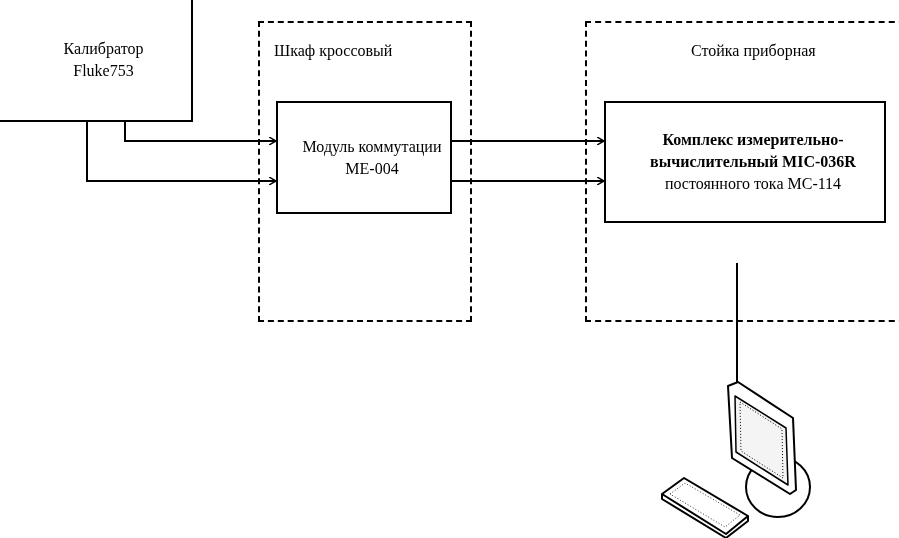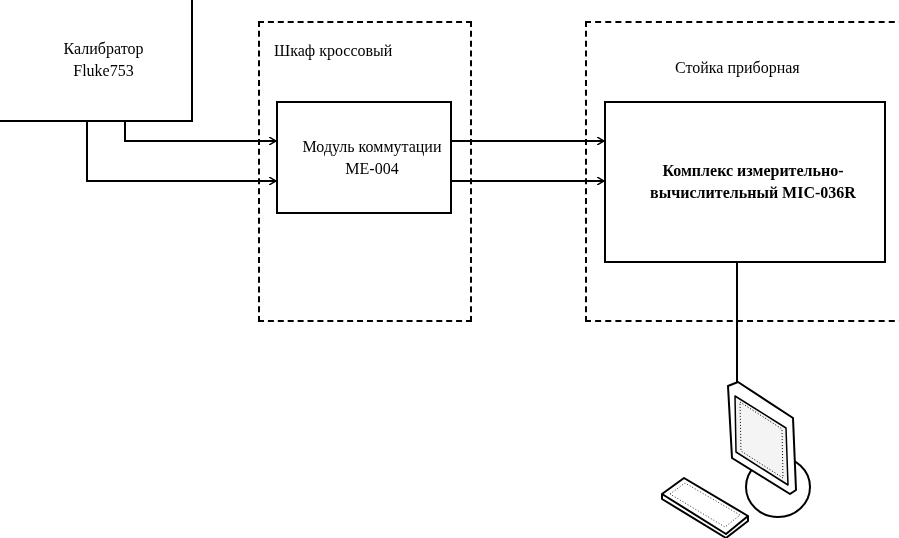--- a/index.html
+++ b/index.html
@@ -23,25 +23,26 @@
 
 <div class="dashed" style="left:258px; top:21px; width:214px; height:301px;"></div>
 <div class="group-title" style="left:274px; top:42px;">Шкаф кроссовый</div>
 
 <div class="box" style="left:276px; top:101px; width:176px; height:113px;">
   <div class="txt">Модуль коммутации</div>
   <div class="txt">МЕ-004</div>
 </div>
 
 <div class="dashed" style="left:585px; top:21px; width:330px; height:301px; border-right:none;"></div>
-<div class="group-title" style="left:675px; top:42px;margin-top:17px;">Стойка приборная</div>
+<div class="group-title" style="left:691px; top:42px;">Стойка приборная</div>
 
-<div class="box" style="left:604px; top:101px; width:282px; height:162px;">
+<div class="box" style="left:604px; top:101px; width:282px; height:122px;">
   <div class="txt bold">Комплекс измерительно-</div>
   <div class="txt bold">вычислительный MIC-036R</div>
+  <div class="txt">постоянного тока МС-114</div>
 </div>
 
 <svg class="wires" width="899" height="538" viewBox="0 0 899 538">
   <defs>
     <marker id="arr" markerWidth="8" markerHeight="8" refX="7" refY="4" orient="auto" markerUnits="userSpaceOnUse">
       <path d="M0,0 L7,4 L0,8" fill="none" stroke="#000" stroke-width="1.5"></path>
     </marker>
   </defs>
 
   <path d="M125,122 L125,141 L276,141" fill="none" stroke="#000" stroke-width="2" marker-end="url(#arr)"></path>

